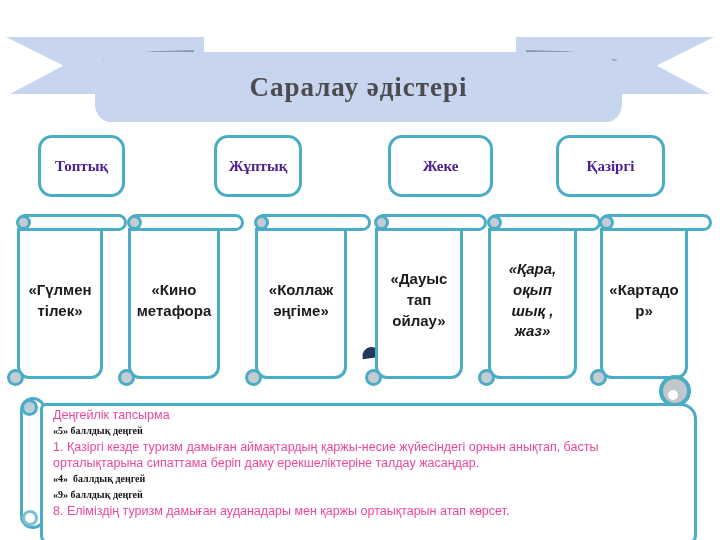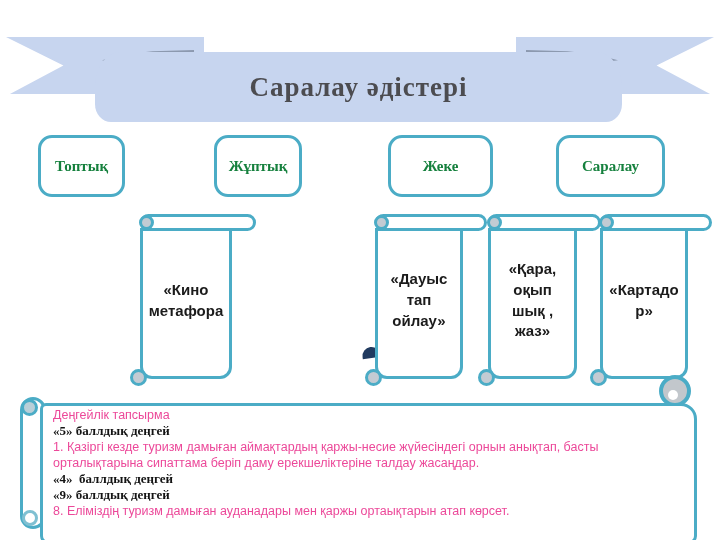--- a/index.html
+++ b/index.html
@@ -24,21 +24,21 @@
     font-family:"Liberation Serif", serif; font-size:27px; font-weight:700;
     color:#4C4C50; letter-spacing:1px;
   }
 
   
   .method-box {
     position:absolute; top:111px; height:62px; box-sizing:border-box;
     background:#fff; border:3px solid #4BACC6; border-radius:14px;
     display:flex; align-items:center; justify-content:center;
   }
-  .method-label { font-family:"Liberation Serif", serif; font-weight:700; font-size:15px; color:#15803d; }
+  .method-label { font-family:"Liberation Serif", serif; font-weight:700; font-size:15px; color:#4c1d95; }
 
   
   .scroll-card { position:absolute; top:190px; height:165px; }
   .scroll-roll {
     position:absolute; top:0; left:0; width:calc(100% + 24px); height:17px; box-sizing:border-box;
     background:#fff; border:3px solid #4BACC6; border-radius:10px; z-index:2;
   }
   .scroll-roll-cap {
     position:absolute; top:1px; left:-1px; width:15px; height:15px; box-sizing:border-box;
     border:3px solid #4BACC6; border-radius:50%; background:#C3CBD3; z-index:3;
@@ -82,21 +82,21 @@
     position:absolute; left:5px; top:11px; width:10px; height:10px;
     background:#fff; border-radius:50%;
   }
   .panel-body {
     position:absolute; left:40px; top:379px; width:657px; height:141px; box-sizing:border-box;
     background:#fff; border:3px solid #4BACC6; border-radius:6px 16px 8px 8px; z-index:2;
   }
   .panel-text { position:absolute; left:53px; top:383px; width:600px; z-index:5; }
   .pt-line { font-size:12.5px; line-height:16px; color:#ec4899; }
   .pt-head {
-    font-family:"Liberation Serif", serif; font-weight:700; font-size:13px;
+    font-family:"Liberation Serif", serif; font-weight:700; font-size:10px;
     line-height:16px; color:#141414; white-space:pre-wrap;
   }
 </style>
 </head>
 <body>
 
 <div class="slide">
 
   <div class="tail tail-left"></div>
   <div class="tail tail-right"></div>
@@ -109,47 +109,65 @@
   <div class="method-box" style="left:38px;  width:87px;">
     <span class="method-label">Топтық</span>
   </div>
   <div class="method-box" style="left:214px; width:88px;">
     <span class="method-label">Жұптық</span>
   </div>
   <div class="method-box" style="left:388px; width:105px;">
     <span class="method-label">Жеке</span>
   </div>
   <div class="method-box" style="left:556px; width:109px;">
-    <span class="method-label">Саралау</span>
-  </div>
-
-
-  <div class="scroll-card" style="left:140px; width:92px;border-radius:27px;">
+    <span class="method-label">Қазіргі</span>
+  </div>
+
+  <div class="scroll-card" style="left:17px;  width:86px;">
+    <div class="scroll-roll"></div>
+    <div class="scroll-roll-cap"></div>
+    <div class="scroll-body">
+      <div class="card-label">«Гүлмен
+тілек»</div>
+    </div>
+    <div class="scroll-curl"></div>
+  </div>
+
+  <div class="scroll-card" style="left:128px; width:92px;border-radius:27px;">
     <div class="scroll-roll"></div>
     <div class="scroll-roll-cap"></div>
     <div class="scroll-body">
       <div class="card-label">«Кино
 метафора</div>
     </div>
     <div class="scroll-curl"></div>
   </div>
 
+  <div class="scroll-card" style="left:255px; width:92px;">
+    <div class="scroll-roll"></div>
+    <div class="scroll-roll-cap"></div>
+    <div class="scroll-body">
+      <div class="card-label">«Коллаж
+әңгіме»</div>
+    </div>
+    <div class="scroll-curl"></div>
+  </div>
 
   <div class="scroll-card" style="left:375px; width:88px;">
     <div class="scroll-roll"></div>
     <div class="scroll-roll-cap"></div>
     <div class="scroll-body">
       <div class="card-label">«Дауыс
 тап
 ойлау»</div>
     </div>
     <div class="scroll-curl"></div>
   </div>
 
-  <div class="scroll-card" style="left:488px; width:89px;">
+  <div class="scroll-card" style="left:488px; width:89px;font-style:italic;">
     <div class="scroll-roll"></div>
     <div class="scroll-roll-cap"></div>
     <div class="scroll-body">
       <div class="card-label">«Қара,
 оқып
 шық ,
 жаз»</div>
     </div>
     <div class="scroll-curl"></div>
   </div>

